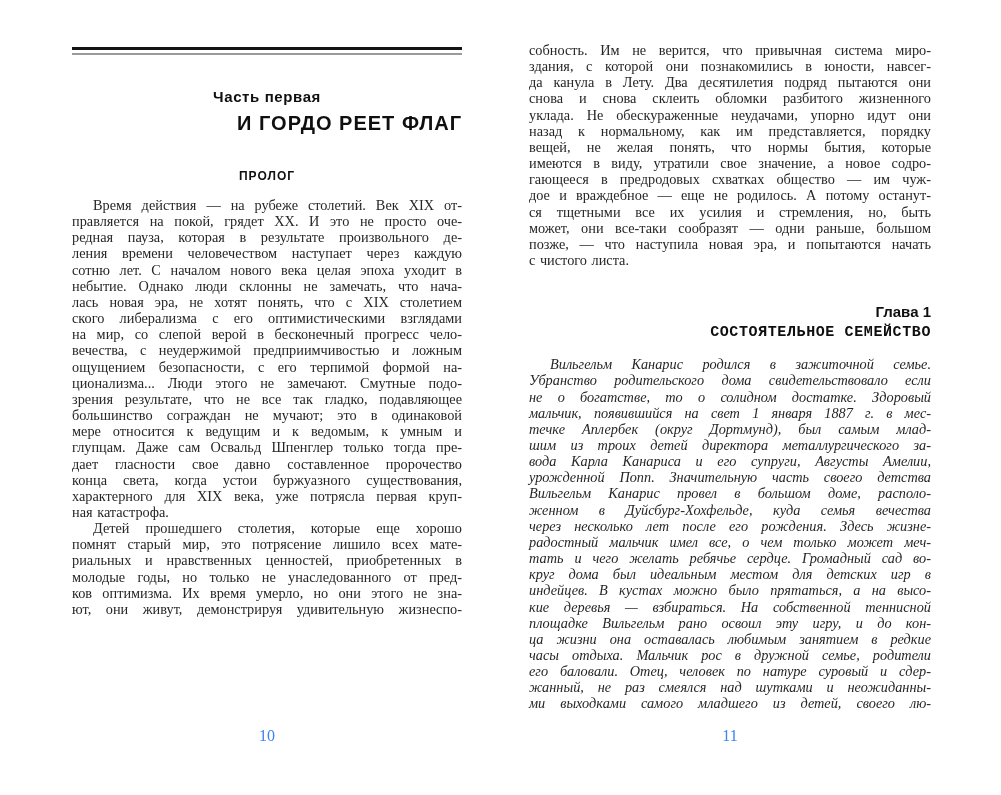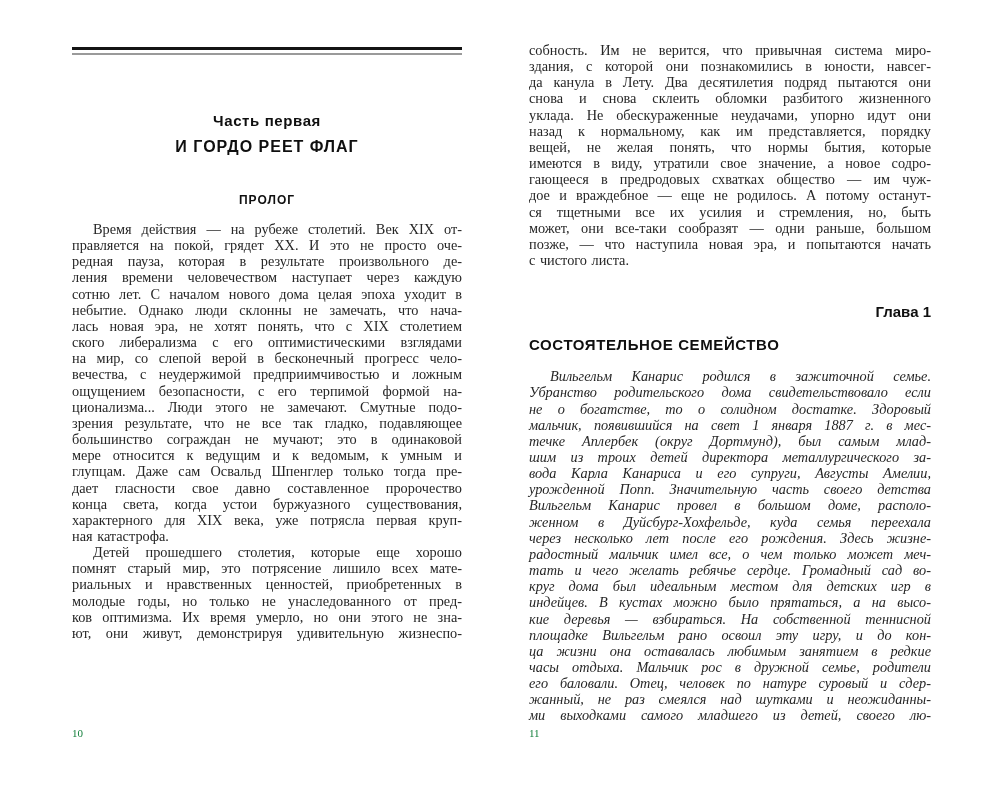--- a/index.html
+++ b/index.html
@@ -21,35 +21,35 @@
 
   
   .part-rule {
     margin-top: 47px;
     height: 3px;
     border-top: 3px solid #141414;
     border-bottom: 2px solid #9a9a9a;
   }
 
   .part-label {
-    margin-top: 56px;
+    margin-top: 32px;
     text-align: center;
     font-family: "Liberation Sans", sans-serif;
     font-weight: bold;
     font-size: 15px;
     line-height: 19px;
     color: #0f0f0f;
     letter-spacing: 0.6px;
   }
   .part-title {
     margin-top: 7px;
-    text-align: center;
-    font-family: "Liberation Sans", sans-serif;
-    font-weight: bold;
-    font-size: 16px;
+    text-align: right;
+    font-family: "Liberation Sans", sans-serif;
+    font-weight: bold;
+    font-size: 20px;
     line-height: 20px;
     color: #0f0f0f;
     letter-spacing: 1px;
   }
   .section-title {
     margin-top: 35px;
     text-align: center;
     font-family: "Liberation Sans", sans-serif;
     font-weight: bold;
     font-size: 12px;
@@ -60,23 +60,23 @@
   .chapter-block { margin-top: 34px; }
   .chapter-label {
     text-align: right;
     font-family: "Liberation Sans", sans-serif;
     font-weight: bold;
     font-size: 15px;
     line-height: 19px;
     color: #0f0f0f;
   }
   .chapter-title {
-    margin-top: 14px;
-    text-align: left;
-    font-family: Liberation Sans, sans-serif;
+    margin-top: 2px;
+    text-align: right;
+    font-family: Liberation Mono, monospace;
     font-weight: bold;
     font-size: 15px;
     line-height: 19px;
     color: #0f0f0f;
     letter-spacing: 0.6px;
   }
 
   .body-block { }
   .body-left  { margin-top: 12px; }
   .body-right-top { margin-top: 42px; }
@@ -92,39 +92,40 @@
     word-spacing: 1px;
   }
   .tline.ind { text-indent: 21px; }
   .tline.flush { text-align-last: left; }
 
   .page-number {
     position: absolute;
     top: 727px;
     left: 0;
     width: 100%;
-    font-size: 11px;
-    color: #15803d;
+    text-align: center;
+    font-size: 16px;
+    color: #3b82f6;
   }
 </style>
 </head>
 <body>
 
 <div class="page page-left">
   <div class="part-rule"></div>
   <div class="part-label">Часть первая</div>
   <div class="part-title">И ГОРДО РЕЕТ ФЛАГ</div>
   <div class="section-title">ПРОЛОГ</div>
   <div class="body-block body-left">
       <div class="para">
         <div class="tline ind">Время действия — на рубеже столетий. Век XIX от-</div>
         <div class="tline">правляется на покой, грядет XX. И это не просто оче-</div>
         <div class="tline">редная пауза, которая в результате произвольного де-</div>
         <div class="tline">ления времени человечеством наступает через каждую</div>
-        <div class="tline">сотню лет. С началом нового дома целая эпоха уходит в</div>
+        <div class="tline">сотню лет. С началом нового века целая эпоха уходит в</div>
         <div class="tline">небытие. Однако люди склонны не замечать, что нача-</div>
         <div class="tline">лась новая эра, не хотят понять, что с XIX столетием</div>
         <div class="tline">ского либерализма с его оптимистическими взглядами</div>
         <div class="tline">на мир, со слепой верой в бесконечный прогресс чело-</div>
         <div class="tline">вечества, с неудержимой предприимчивостью и ложным</div>
         <div class="tline">ощущением безопасности, с его терпимой формой на-</div>
         <div class="tline">ционализма... Люди этого не замечают. Смутные подо-</div>
         <div class="tline">зрения результате, что не все так гладко, подавляющее</div>
         <div class="tline">большинство сограждан не мучают; это в одинаковой</div>
         <div class="tline">мере относится к ведущим и к ведомым, к умным и</div>
@@ -173,21 +174,21 @@
       <div class="para">
         <div class="tline ind">Вильгельм Канарис родился в зажиточной семье.</div>
         <div class="tline">Убранство родительского дома свидетельствовало если</div>
         <div class="tline">не о богатстве, то о солидном достатке. Здоровый</div>
         <div class="tline">мальчик, появившийся на свет 1 января 1887 г. в мес-</div>
         <div class="tline">течке Аплербек (округ Дортмунд), был самым млад-</div>
         <div class="tline">шим из троих детей директора металлургического за-</div>
         <div class="tline">вода Карла Канариса и его супруги, Августы Амелии,</div>
         <div class="tline">урожденной Попп. Значительную часть своего детства</div>
         <div class="tline">Вильгельм Канарис провел в большом доме, располо-</div>
-        <div class="tline">женном в Дуйсбург-Хохфельде, куда семья переехала</div>
+        <div class="tline">женном в Дуйсбург-Хохфельде, куда семья вечества</div>
         <div class="tline">через несколько лет после его рождения. Здесь жизне-</div>
         <div class="tline">радостный мальчик имел все, о чем только может меч-</div>
         <div class="tline">тать и чего желать ребячье сердце. Громадный сад во-</div>
         <div class="tline">круг дома был идеальным местом для детских игр в</div>
         <div class="tline">индейцев. В кустах можно было прятаться, а на высо-</div>
         <div class="tline">кие деревья — взбираться. На собственной теннисной</div>
         <div class="tline">площадке Вильгельм рано освоил эту игру, и до кон-</div>
         <div class="tline">ца жизни она оставалась любимым занятием в редкие</div>
         <div class="tline">часы отдыха. Мальчик рос в дружной семье, родители</div>
         <div class="tline">его баловали. Отец, человек по натуре суровый и сдер-</div>

